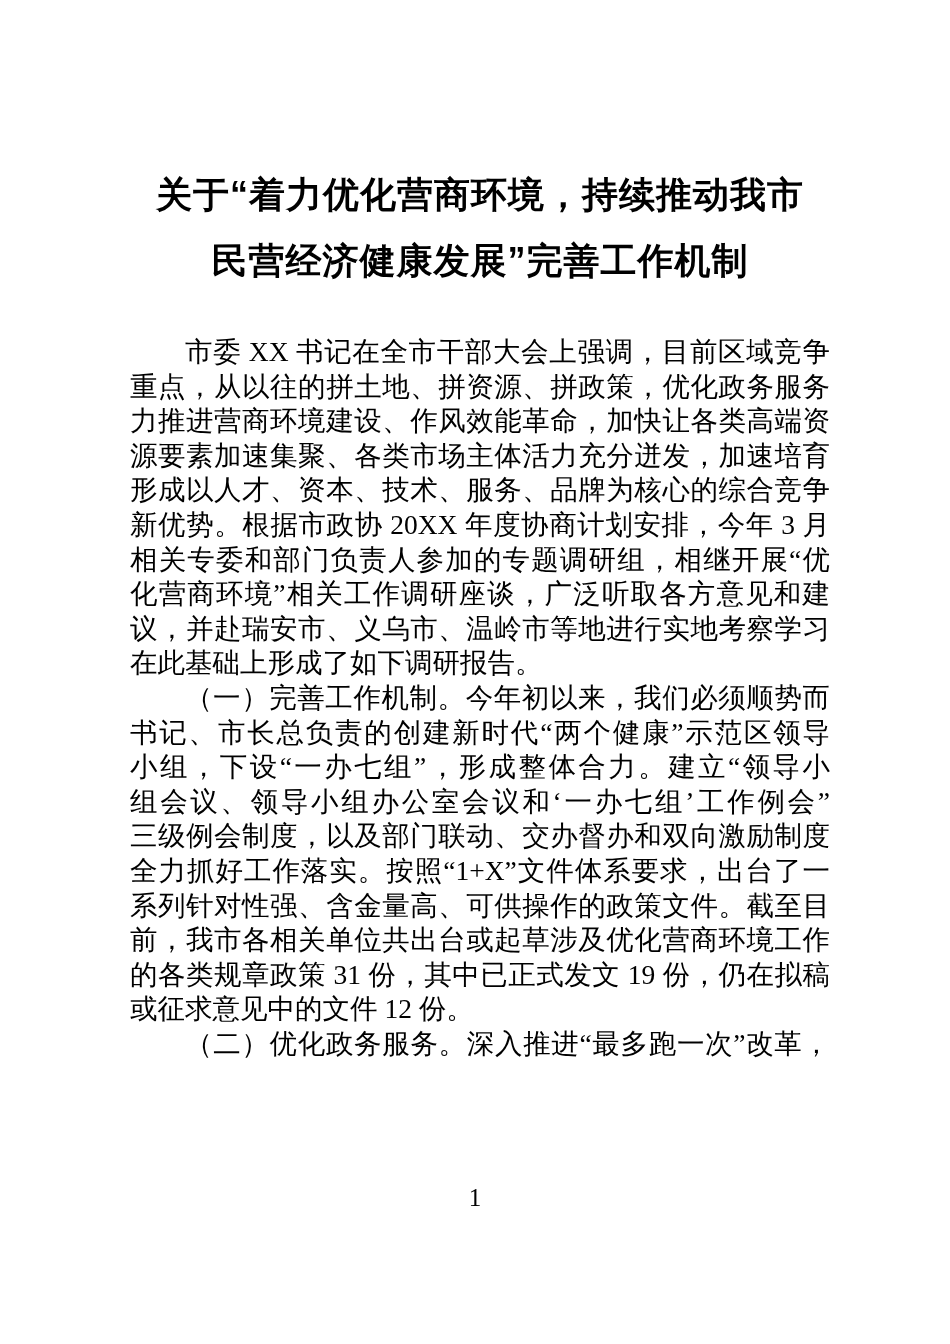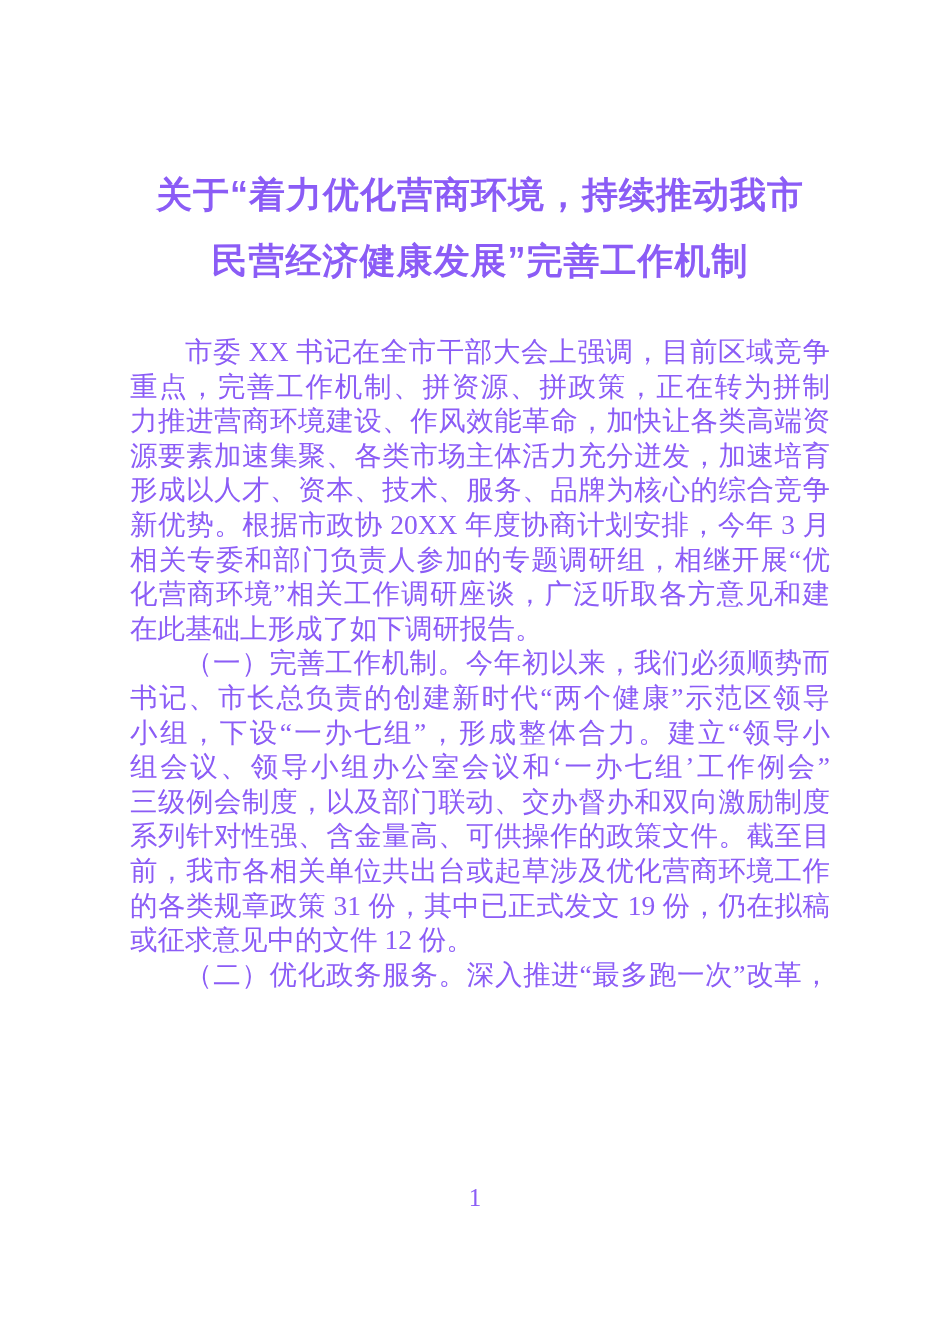--- a/index.html
+++ b/index.html
@@ -2,21 +2,21 @@
 <html><head>
 <meta charset="utf-8">
 <style>
   * { margin: 0; padding: 0; box-sizing: border-box; }
   html, body { background: #ffffff; }
   .page {
     position: relative;
     width: 950px;
     height: 1344px;
     background: #ffffff;
-    color: #8b5cf6;
+    color: #000000;
     overflow: hidden;
     font-family: "Liberation Serif", sans-serif;
   }
   .title {
     position: absolute;
     left: 130px;
     top: 162px;
     width: 700px;
     text-align: center;
     font-family: "Liberation Sans", sans-serif;
@@ -57,33 +57,35 @@
 <body>
 
 <div class="page">
   <div class="title">
     <div class="title-line">关于“着力优化营商环境，持续推动我市</div>
     <div class="title-line">民营经济健康发展”完善工作机制</div>
   </div>
 
   <div class="body-text" id="body-lines">
       <div class="body-line fill indent">市委 XX 书记在全市干部大会上强调，目前区域竞争的</div>
-      <div class="body-line fill">重点，完善工作机制、拼资源、拼政策，正在转为拼制</div>
+      <div class="body-line fill">重点，从以往的拼土地、拼资源、拼政策，优化政务服务</div>
       <div class="body-line fill">力推进营商环境建设、作风效能革命，加快让各类高端资</div>
       <div class="body-line fill">源要素加速集聚、各类市场主体活力充分迸发，加速培育</div>
       <div class="body-line fill">形成以人才、资本、技术、服务、品牌为核心的综合竞争</div>
       <div class="body-line fill">新优势。根据市政协 20XX 年度协商计划安排，今年 3 月以</div>
       <div class="body-line fill">相关专委和部门负责人参加的专题调研组，相继开展“优</div>
       <div class="body-line fill">化营商环境”相关工作调研座谈，广泛听取各方意见和建</div>
+      <div class="body-line fill">议，并赴瑞安市、义乌市、温岭市等地进行实地考察学习</div>
       <div class="body-line">在此基础上形成了如下调研报告。</div>
       <div class="body-line fill indent">（一）完善工作机制。今年初以来，我们必须顺势而为</div>
       <div class="body-line fill">书记、市长总负责的创建新时代“两个健康”示范区领导</div>
       <div class="body-line fill">小组，下设“一办七组”，形成整体合力。建立“领导小</div>
       <div class="body-line fill">组会议、领导小组办公室会议和‘一办七组’工作例会”</div>
       <div class="body-line fill">三级例会制度，以及部门联动、交办督办和双向激励制度</div>
+      <div class="body-line fill">全力抓好工作落实。按照“1+X”文件体系要求，出台了一</div>
       <div class="body-line fill">系列针对性强、含金量高、可供操作的政策文件。截至目</div>
       <div class="body-line fill">前，我市各相关单位共出台或起草涉及优化营商环境工作</div>
       <div class="body-line fill">的各类规章政策 31 份，其中已正式发文 19 份，仍在拟稿中</div>
       <div class="body-line">或征求意见中的文件 12 份。</div>
       <div class="body-line fill indent">（二）优化政务服务。深入推进“最多跑一次”改革，</div>
     </div>
 
   <div class="page-number">1</div>
 </div>
 

